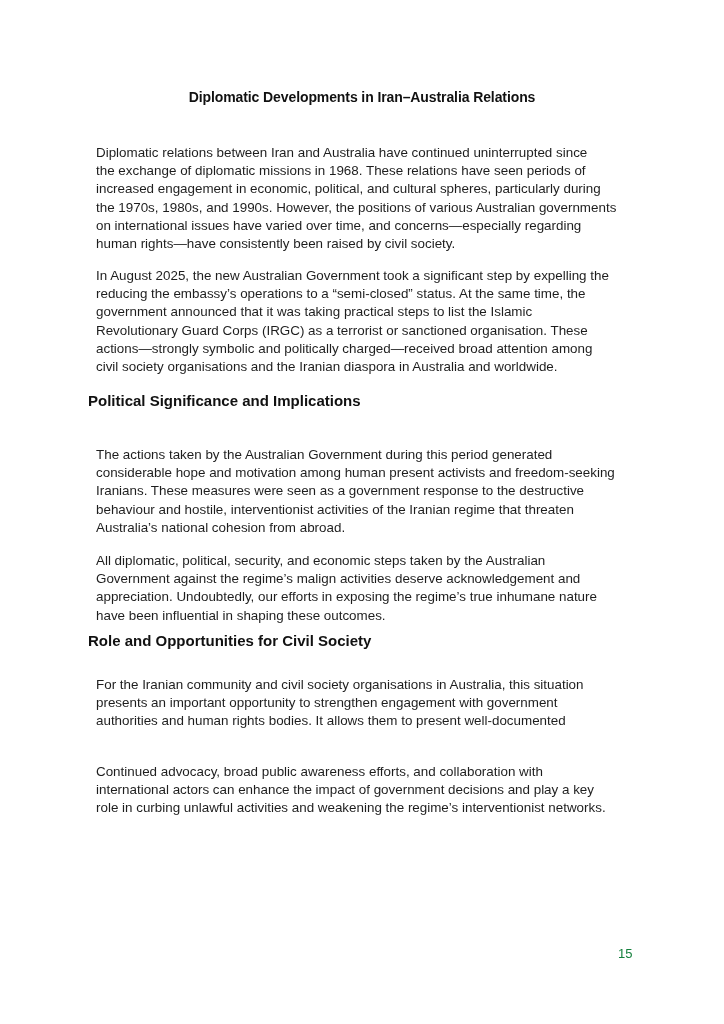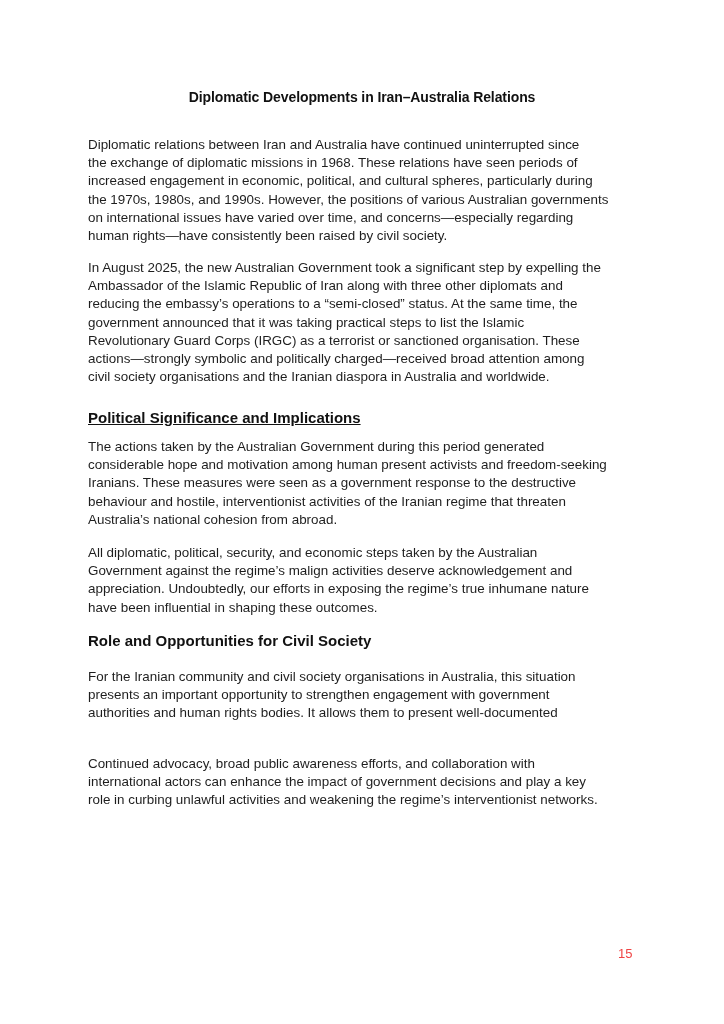--- a/index.html
+++ b/index.html
@@ -31,21 +31,21 @@
       font-size: 14px;
       font-weight: bold;
       color: #111111;
       margin: 0;
       letter-spacing: -0.1px;
     }
     .body-text {
       position: absolute;
       left: 88px;
       width: 552px;
-      margin: 0;
+      margin: 8px;
       font-size: 13.4px;
       line-height: 18.2px;
       color: #1e1e1e;
     }
     .line {
       display: block;
       white-space: nowrap;
     }
     .heading {
       position: absolute;
@@ -53,50 +53,49 @@
       margin: 0;
       font-size: 15px;
       font-weight: bold;
       color: #111111;
     }
     .page-number {
       position: absolute;
       left: 618px;
       top: 946px;
       font-size: 13px;
-      color: #ef4444;
+      color: #15803d;
     }
   </style>
 </head>
 <body>
 
 <div class="page">
 
   <h1 class="title">Diplomatic Developments in Iran–Australia Relations</h1>
 
   <p class="body-text" style="top:136px;">
     <span class="line">Diplomatic relations between Iran and Australia have continued uninterrupted since</span>
     <span class="line">the exchange of diplomatic missions in 1968. These relations have seen periods of</span>
     <span class="line">increased engagement in economic, political, and cultural spheres, particularly during</span>
     <span class="line">the 1970s, 1980s, and 1990s. However, the positions of various Australian governments</span>
     <span class="line">on international issues have varied over time, and concerns—especially regarding</span>
     <span class="line">human rights—have consistently been raised by civil society.</span>
   </p>
 
   <p class="body-text" style="top:259px;">
     <span class="line">In August 2025, the new Australian Government took a significant step by expelling the</span>
-    <span class="line">Ambassador of the Islamic Republic of Iran along with three other diplomats and</span>
     <span class="line">reducing the embassy’s operations to a “semi-closed” status. At the same time, the</span>
     <span class="line">government announced that it was taking practical steps to list the Islamic</span>
     <span class="line">Revolutionary Guard Corps (IRGC) as a terrorist or sanctioned organisation. These</span>
     <span class="line">actions—strongly symbolic and politically charged—received broad attention among</span>
     <span class="line">civil society organisations and the Iranian diaspora in Australia and worldwide.</span>
   </p>
 
-  <h2 class="heading" style="top:409px;text-decoration:underline;">Political Significance and Implications</h2>
+  <h2 class="heading" style="top:392px;">Political Significance and Implications</h2>
 
   <p class="body-text" style="top:438px;">
     <span class="line">The actions taken by the Australian Government during this period generated</span>
     <span class="line">considerable hope and motivation among human present activists and freedom-seeking</span>
     <span class="line">Iranians. These measures were seen as a government response to the destructive</span>
     <span class="line">behaviour and hostile, interventionist activities of the Iranian regime that threaten</span>
     <span class="line">Australia’s national cohesion from abroad.</span>
   </p>
 
   <p class="body-text" style="top:544px;">

